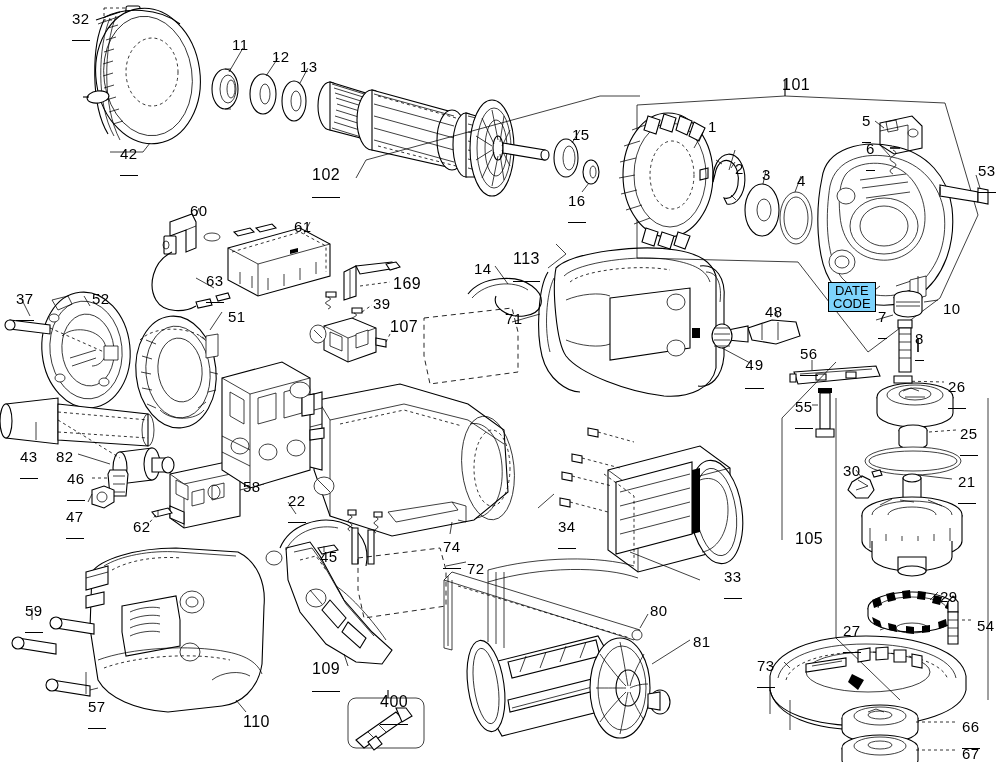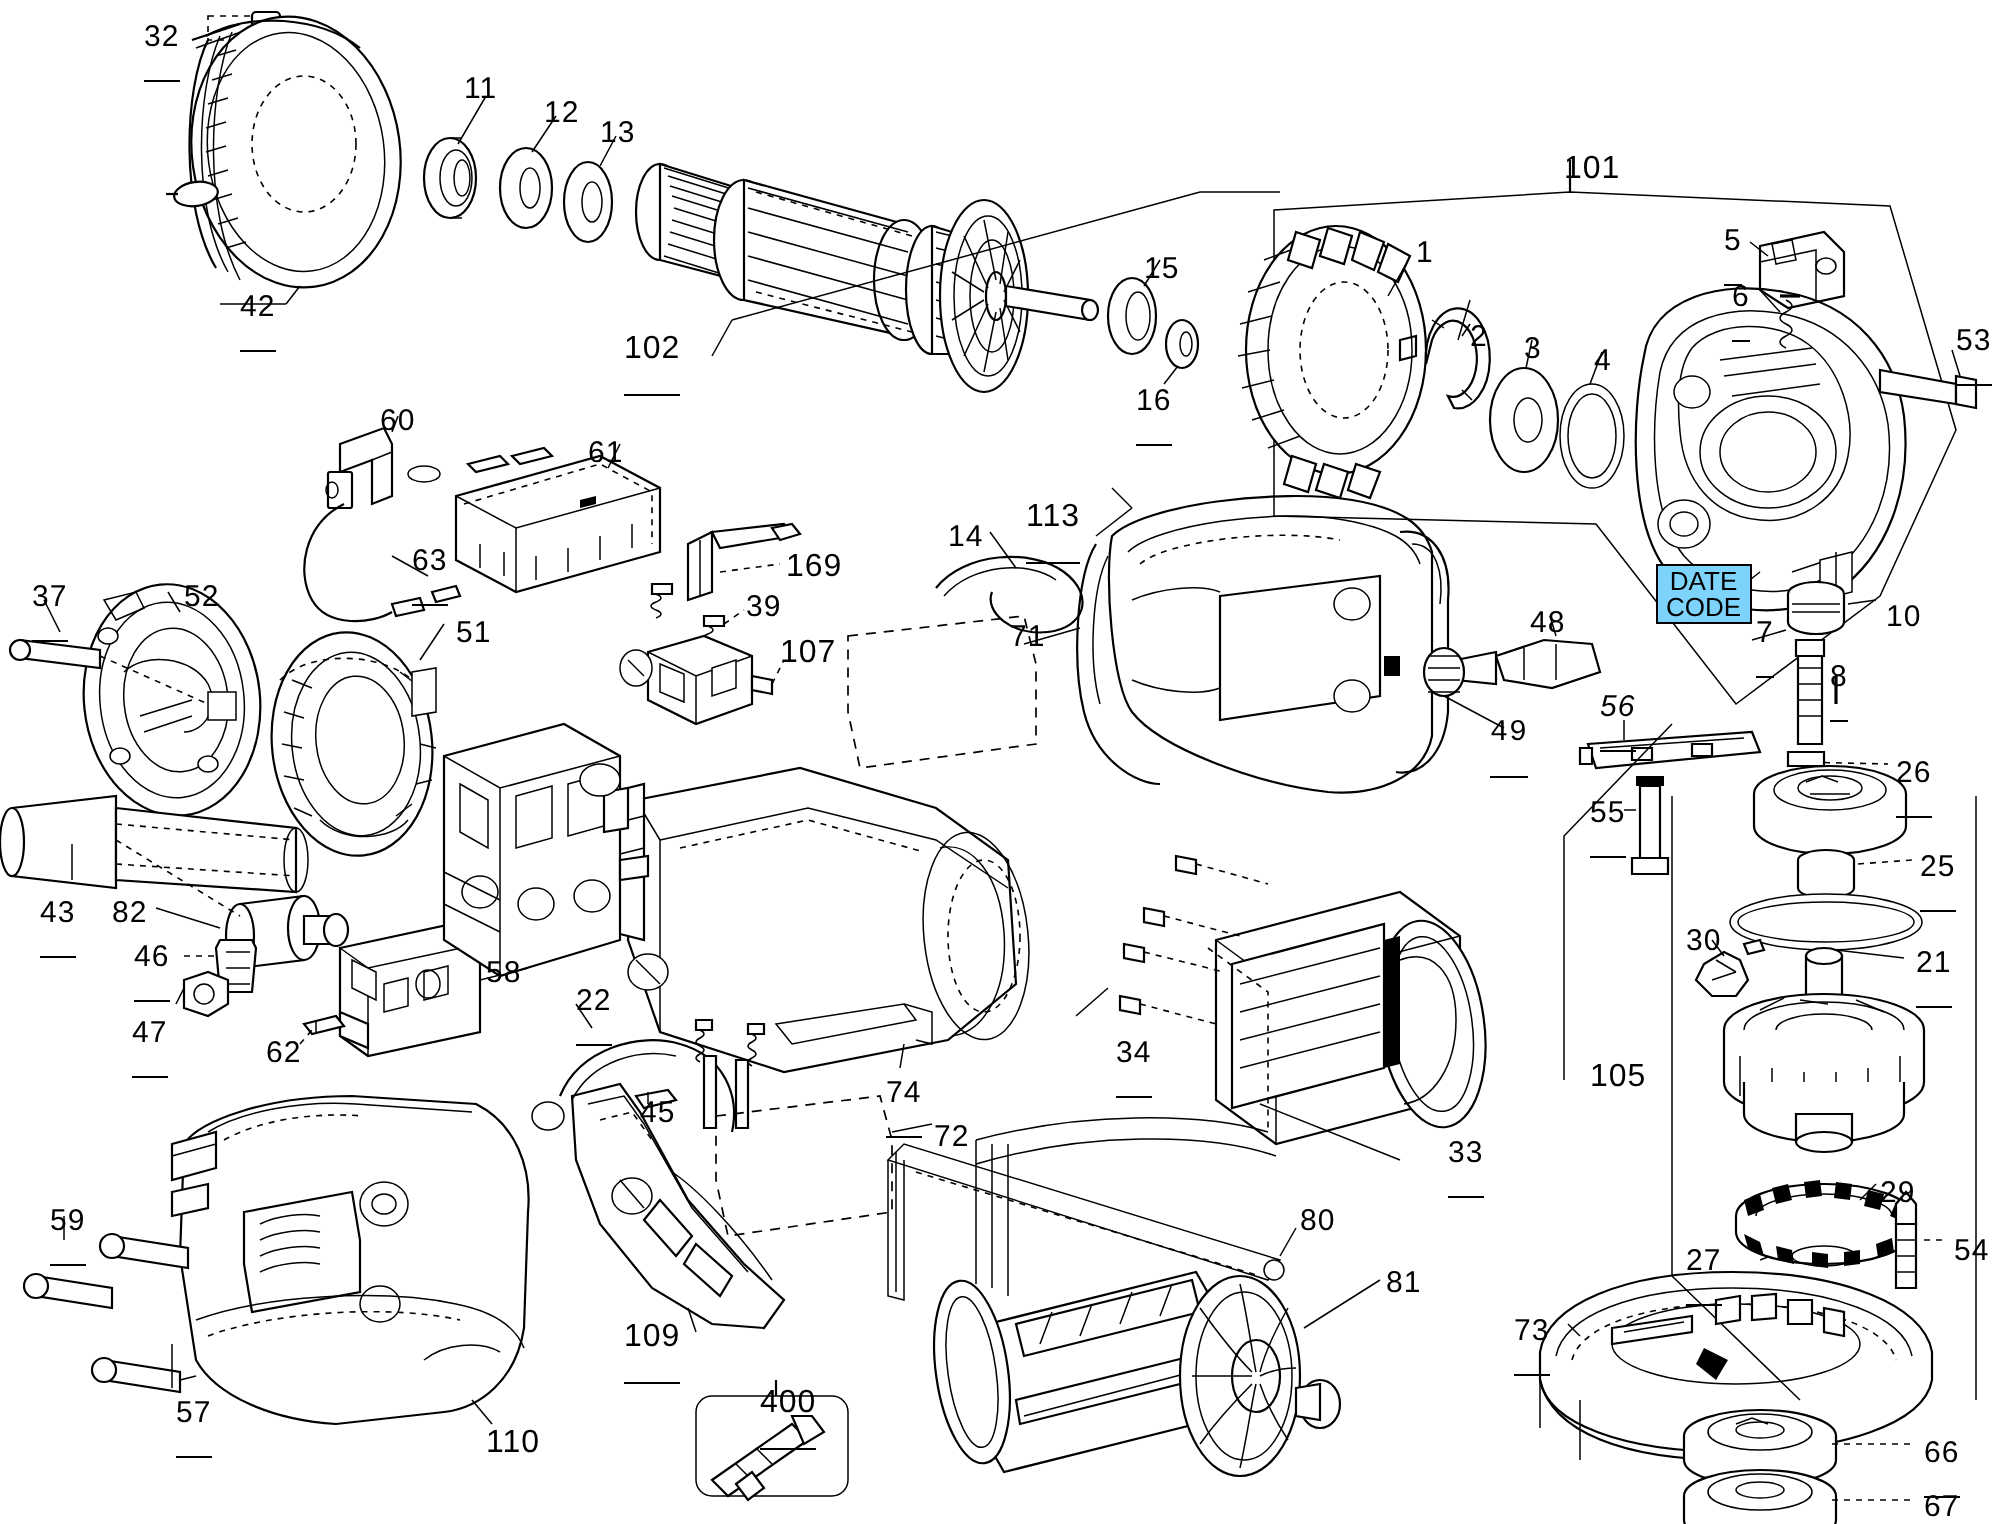--- a/index.html
+++ b/index.html
@@ -816,21 +816,21 @@
       <div class="lbl u" style="left: 16px; top: 290px;">37</div>
       <div class="lbl" style="left: 228px; top: 308px;">51</div>
       <div class="lbl big" style="left: 393px; top: 275px;">169</div>
       <div class="lbl" style="left: 373px; top: 295px;">39</div>
       <div class="lbl big" style="left: 390px; top: 318px;">107</div>
       <div class="lbl u big" style="left: 513px; top: 250px;">113</div>
       <div class="lbl" style="left: 474px; top: 260px;">14</div>
       <div class="lbl" style="left: 505px; top: 310px; text-align: center;">71</div>
       <div class="lbl" style="left: 765px; top: 303px;">48</div>
       <div class="lbl u" style="left: 745px; top: 358px; font-family: Liberation Mono, monospace;">49</div>
-      <div class="lbl u" style="left: 800px; top: 345px; font-style: italic;">56</div>
+      <div class="lbl u" style="left: 800px; top: 345px;">56</div>
       <div class="lbl u" style="left: 795px; top: 398px;">55</div>
       <div class="lbl u" style="left: 948px; top: 378px;">26</div>
       <div class="lbl u" style="left: 960px; top: 425px;">25</div>
       <div class="lbl u" style="left: 958px; top: 473px;">21</div>
       <div class="lbl" style="left: 843px; top: 462px;">30</div>
       <div class="lbl" style="left: 940px; top: 588px;">29</div>
       <div class="lbl u" style="left: 843px; top: 622px;">27</div>
       <div class="lbl" style="left: 977px; top: 617px;">54</div>
       <div class="lbl u" style="left: 20px; top: 448px;">43</div>
       <div class="lbl" style="left: 56px; top: 448px;">82</div>

